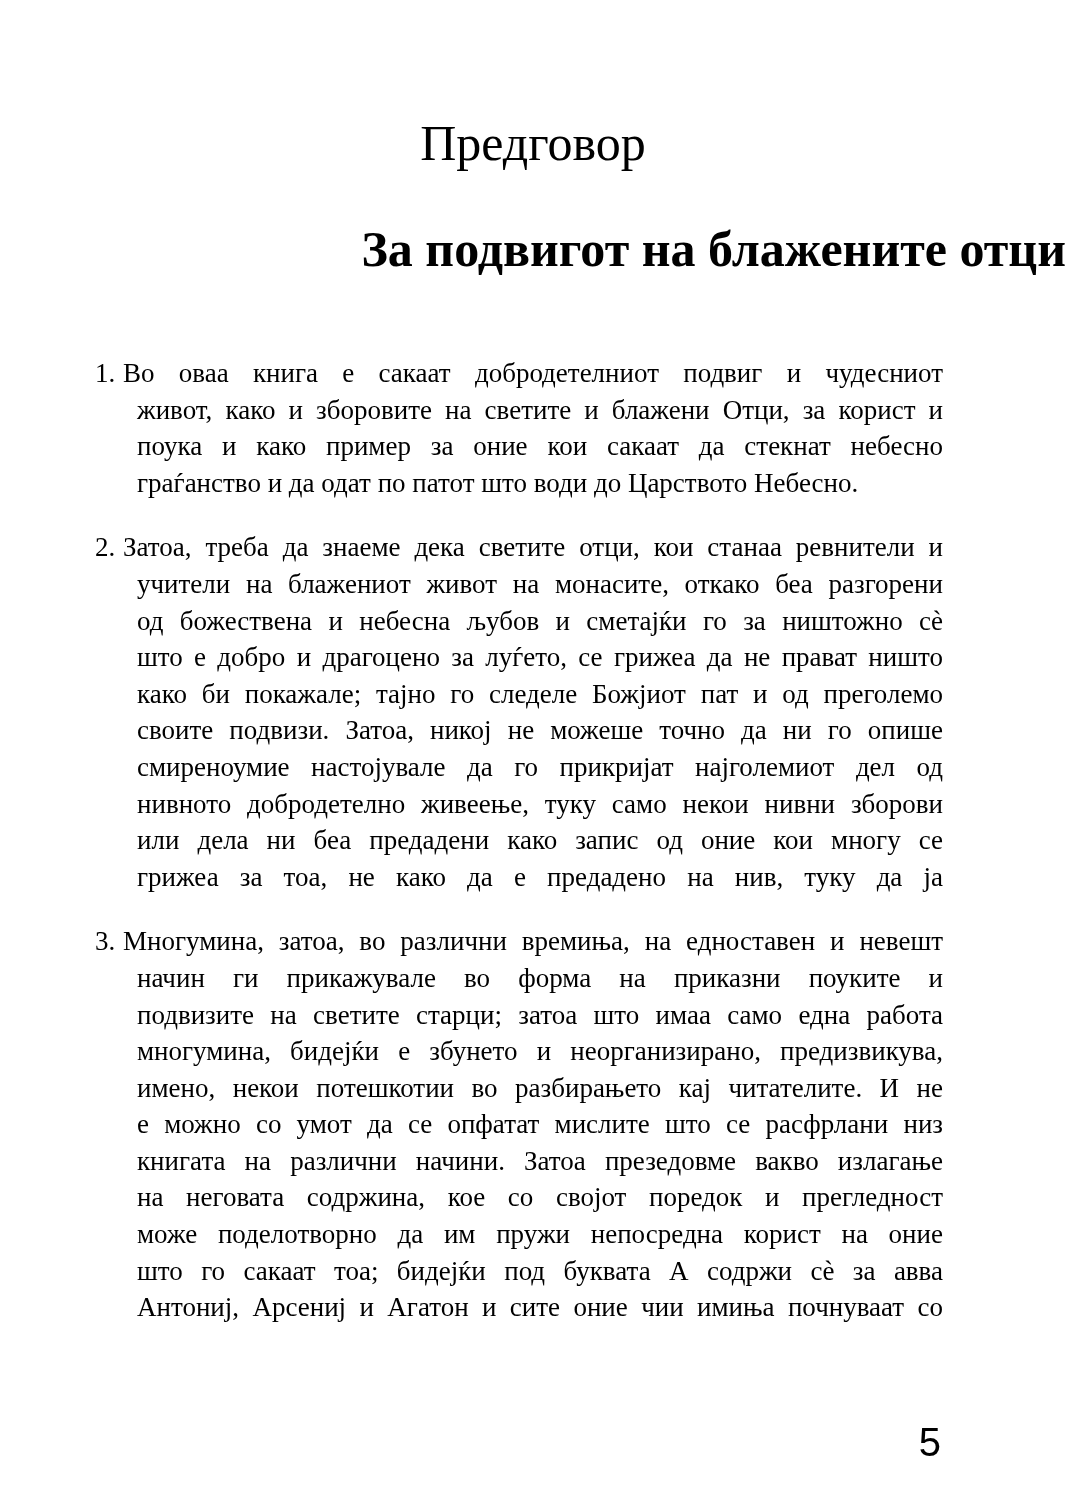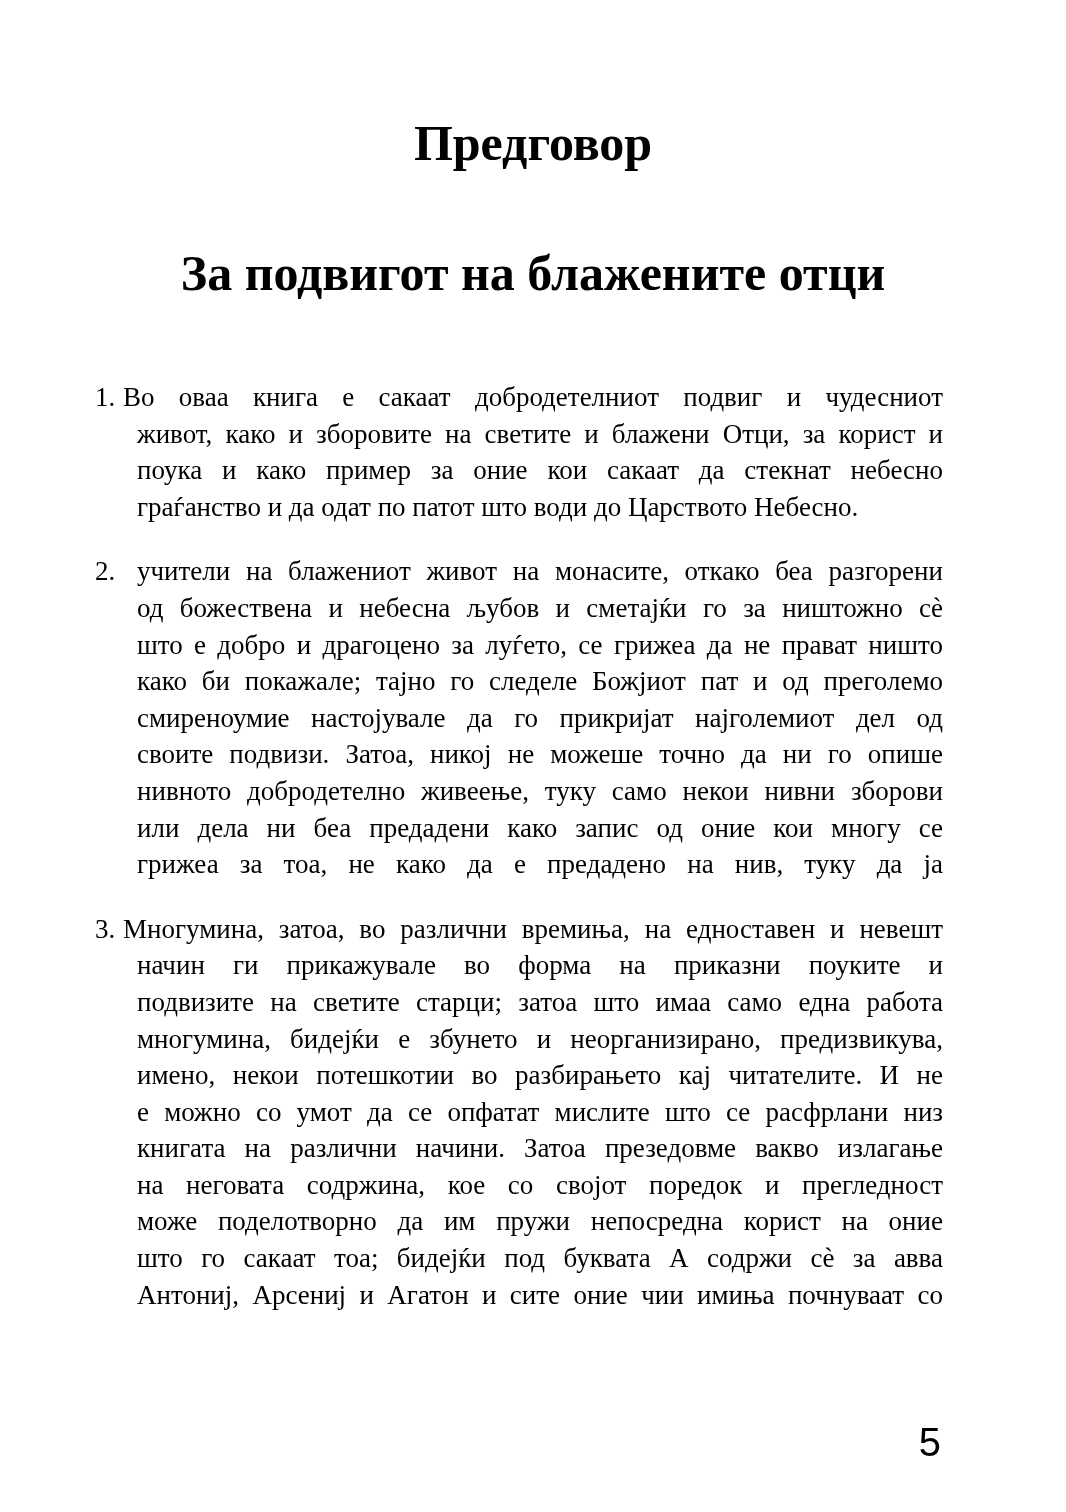--- a/index.html
+++ b/index.html
@@ -15,25 +15,25 @@
     width: 1066px;
     height: 1512px;
     background: #ffffff;
     overflow: hidden;
   }
   .title {
     margin-top: 113px;
     text-align: center;
     font-size: 50px;
     line-height: 60px;
-    font-weight: bold;
+    font-weight: normal;
   }
   .subtitle {
-    margin-top: 70px;
-    text-align: center;
+    margin-top: 46px;
+    text-align: right;
     font-size: 50px;
     line-height: 60px;
     font-weight: bold;
   }
   .content {
     margin: 76px 123px 0 137px;
     font-size: 27px;
     line-height: 36.6px;
   }
   .para {
@@ -74,26 +74,27 @@
   <div class="content">
     <div class="para">
       <span class="pnum">1.</span>
     <div class="line first">Во оваа книга е сакаат добродетелниот подвиг и чудесниот</div>
         <div class="line">живот, како и зборовите на светите и блажени Отци, за корист и</div>
         <div class="line">поука и како пример за оние кои сакаат да стекнат небесно</div>
         <div class="line last">граѓанство и да одат по патот што води до Царството Небесно.</div>
       </div>
     <div class="para">
       <span class="pnum">2.</span>
+    <div class="line first">Затоа, треба да знаеме дека светите отци, кои станаа ревнители и</div>
         <div class="line">учители на блажениот живот на монасите, откако беа разгорени</div>
         <div class="line">од божествена и небесна љубов и сметајќи го за ништожно сѐ</div>
         <div class="line">што е добро и драгоцено за луѓето, се грижеа да не прават ништо</div>
         <div class="line">како би покажале; тајно го следеле Божјиот пат и од преголемо</div>
+        <div class="line">своите подвизи. Затоа, никој не можеше точно да ни го опише</div>
         <div class="line">смиреноумие настојувале да го прикријат најголемиот дел од</div>
-        <div class="line">своите подвизи. Затоа, никој не можеше точно да ни го опише</div>
         <div class="line">нивното добродетелно живеење, туку само некои нивни зборови</div>
         <div class="line">или дела ни беа предадени како запис од оние кои многу се</div>
         <div class="line">грижеа за тоа, не како да е предадено на нив, туку да ја</div>
       </div>
     <div class="para">
       <span class="pnum">3.</span>
     <div class="line first">Многумина, затоа, во различни времиња, на едноставен и невешт</div>
         <div class="line">начин ги прикажувале во форма на приказни поуките и</div>
         <div class="line">подвизите на светите старци; затоа што имаа само една работа</div>
         <div class="line">многумина, бидејќи е збунето и неорганизирано, предизвикува,</div>

